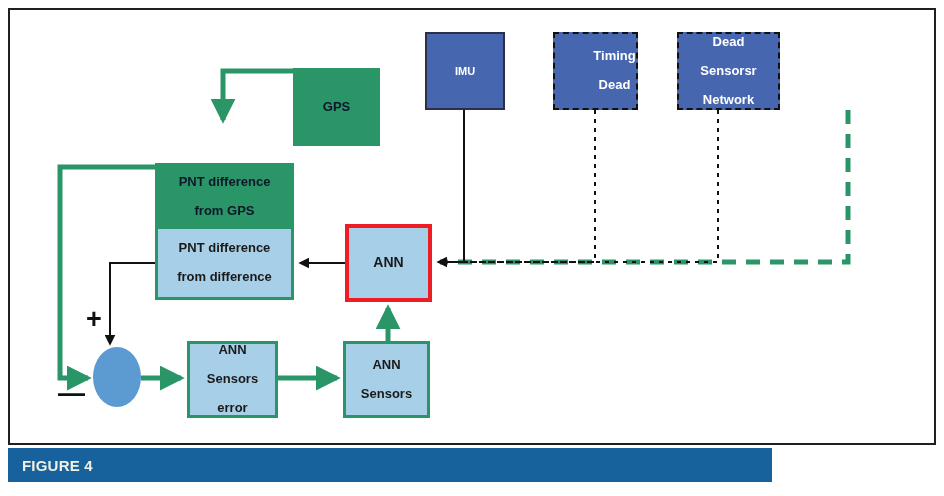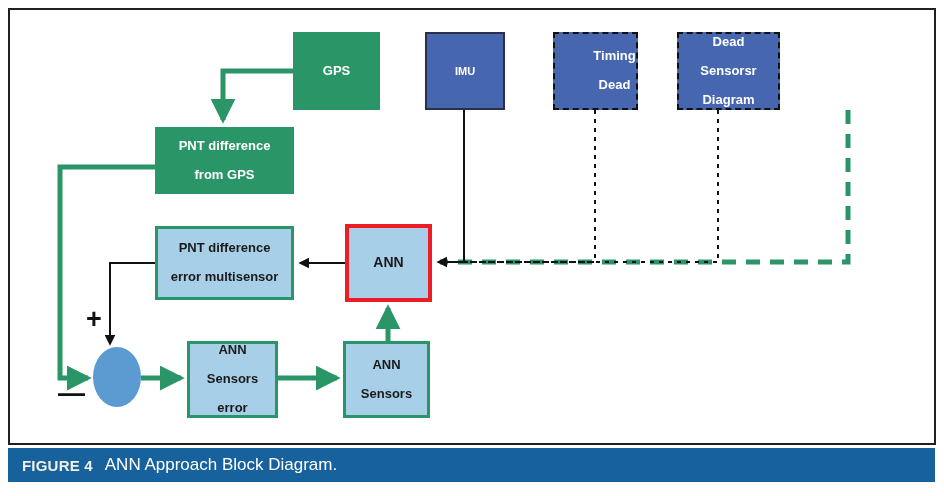--- a/index.html
+++ b/index.html
@@ -2,30 +2,30 @@
 <html><head>
 <meta charset="utf-8">
 <style>
   html,body{margin:0;padding:0;background:#ffffff;}
   body{width:944px;height:496px;font-family:"Liberation Sans",sans-serif;}
   #figure{position:relative;width:944px;height:496px;overflow:hidden;background:#ffffff;}
   #frame{position:absolute;left:8px;top:8px;width:928px;height:437px;border:2px solid #231f20;box-sizing:border-box;background:#ffffff;}
   #svg-layer{position:absolute;left:0;top:0;width:944px;height:496px;}
   .node{position:absolute;box-sizing:border-box;display:flex;align-items:center;justify-content:center;text-align:center;line-height:1.12;}
   .node span{display:block;padding:0 3px;}
-  .green-solid{background:#2a9567;color:#ffffff;font-weight:bold;font-size:13px;}
+  .green-solid{background:#2a9567;color:#0f172a;font-weight:bold;font-size:13px;margin-top:36px;}
   .blue-solid{background:#4766b0;color:#ffffff;font-weight:bold;font-size:11px;border:2px solid #2b2f47;}
   .blue-dashed{background:#4766b0;color:#ffffff;font-weight:bold;font-size:13px;border:2px dashed #111111;}
   .lightblue-green{background:#a8cfe8;color:#1a1a1a;font-weight:bold;font-size:13px;border:3px solid #2a9567;}
   .lightblue-red{background:#a8cfe8;color:#1a1a1a;font-weight:bold;font-size:14px;border:4px solid #ee1c24;}
   .sum-node{position:absolute;background:#5b9bd1;border-radius:50%;}
   .sign{position:absolute;color:#111111;font-weight:bold;font-family:"Liberation Sans",sans-serif;}
   #plus-sign{font-size:27px;}
   #minus-sign{font-size:27px;}
-  #caption-bar{position:absolute;left:8px;top:448px;width:927px;height:34px;background:#17619c;display:flex;align-items:center;}
+  #caption-bar{position:absolute;left:8px;top:448px;width:764px;height:34px;background:#17619c;display:flex;align-items:center;}
   #caption-label{color:#f2efe4;font-weight:bold;font-size:15px;letter-spacing:0.2px;padding-left:14px;font-family:"Liberation Sans",sans-serif;}
   #caption-text{color:#ffffff;font-size:17px;padding-left:12px;font-family:"Liberation Sans",sans-serif;}
 </style>
 </head>
 <body>
 
 <div id="figure">
 
   <div id="frame"></div>
 
@@ -74,36 +74,36 @@
     <span>
       <span>Timing</span><br>
       <span>Dead</span>
     </span>
   </div>
 
   <div class="node blue-dashed" style="left:677px;top:32px;width:103px;height:78px;">
     <span>
       <span>Dead</span><br>
       <span>Sensorsr</span><br>
-      <span>Diagram</span>
+      <span>Network</span>
     </span>
   </div>
 
 
   <div class="node green-solid" style="left:155px;top:127px;width:139px;height:67px;">
     <span>
       <span>PNT difference</span><br>
       <span>from GPS</span>
     </span>
   </div>
 
   <div class="node lightblue-green" style="left:155px;top:226px;width:139px;height:74px;">
     <span>
       <span>PNT difference</span><br>
-      <span>error multisensor</span>
+      <span>from difference</span>
     </span>
   </div>
 
   <div class="node lightblue-red" style="left:345px;top:224px;width:87px;height:78px;">
     <span>ANN</span>
   </div>
 
   <div class="node lightblue-green" style="left:187px;top:341px;width:91px;height:77px;">
     <span>
       <span>ANN</span><br>
@@ -120,16 +120,15 @@
   </div>
 
   <div class="sum-node" style="left:93px;top:347px;width:48px;height:60px;"></div>
 
   <div class="sign" id="plus-sign" style="left:86px;top:304px;">+</div>
 
   <div class="sign" id="minus-sign" style="left:58px;top:378px;">—</div>
 
   <div id="caption-bar">
     <span id="caption-label">FIGURE 4</span>
-    <span id="caption-text">ANN Approach Block Diagram.</span>
   </div>
 
 </div>
 
 </body></html>

